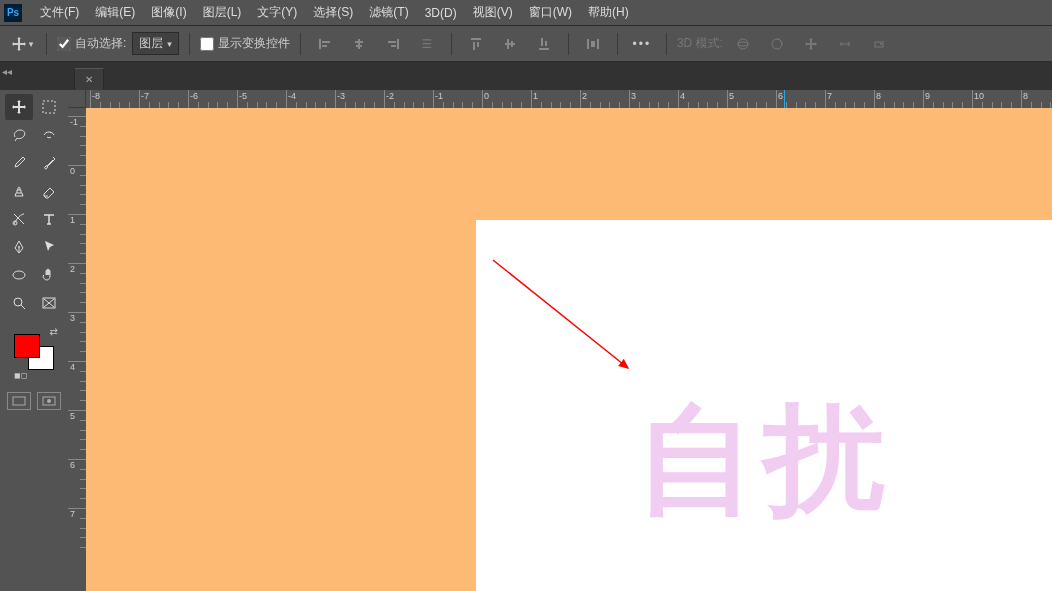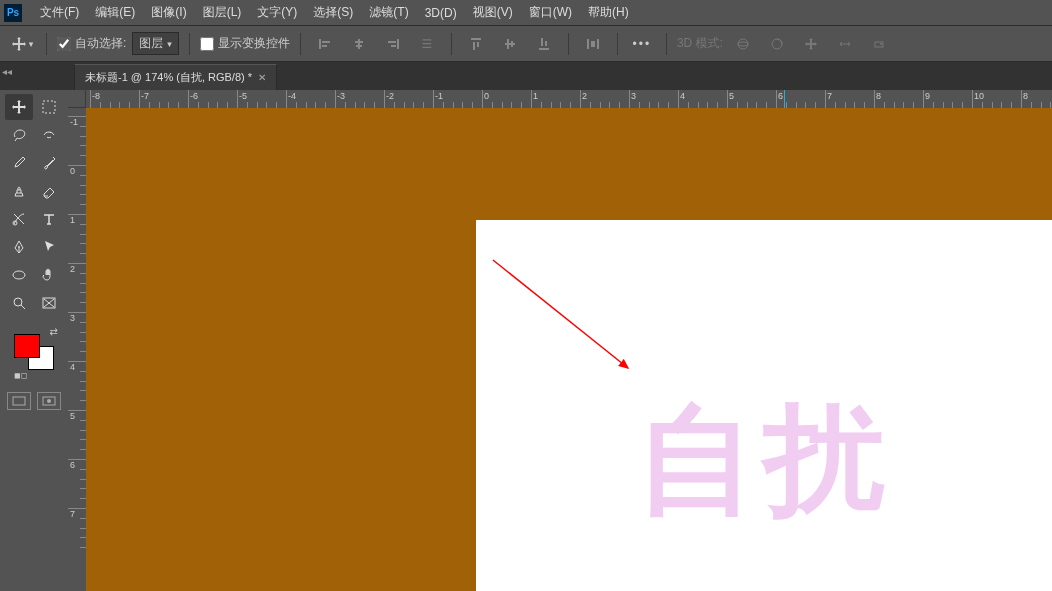--- a/index.html
+++ b/index.html
@@ -50,21 +50,21 @@
 .ruler-left { position:absolute; top:18px; left:0; width:18px; bottom:0; background:#535353; overflow:hidden; }
 .ruler-corner { position:absolute; top:0; left:0; width:18px; height:18px; background:#535353; border-right:1px solid #3a3a3a; border-bottom:1px solid #3a3a3a; }
 .ruler-top .tick { position:absolute; top:0; bottom:0; border-left:1px solid #888; }
 .ruler-top .tick-label { position:absolute; top:1px; font-size:9px; color:#ccc; transform:translateX(2px); }
 .ruler-left .tick { position:absolute; left:0; right:0; border-top:1px solid #888; }
 .ruler-left .tick-label { position:absolute; left:2px; font-size:9px; color:#ccc; transform:translateY(1px); }
 
 .ruler-top .marker { position:absolute; top:0; width:1px; height:18px; background:#29abe2; }
 
 
-.canvas-viewport { position:absolute; top:18px; left:18px; right:0; bottom:0; overflow:hidden; background:#a16207; }
+.canvas-viewport { position:absolute; top:18px; left:18px; right:0; bottom:0; overflow:hidden; background:#fdba74; }
 .canvas { position:absolute; background:#ffffff; }
 .canvas .text-layer { position:absolute; font-weight:900; color:#f0cdf1; letter-spacing:8px; font-family:"SimHei","Microsoft YaHei",sans-serif; }
 
 
 .arrow-annot { position:absolute; pointer-events:none; }
 
 svg { display:block; }
 </style>
 </head>
 <body>
@@ -189,21 +189,20 @@
         <rect x="3" y="5" width="8" height="5" stroke="#777" fill="none"></rect>
         <circle cx="9" cy="7" r="1" fill="#777"></circle>
       </svg>
     </div>
 </div>
 
 <div class="collapse-handle">◂◂</div>
 
 <div class="tabbar">
   <div class="tab">
-    <span>未标题-1 @ 174% (自扰, RGB/8) *</span>
     <span class="close">✕</span>
   </div>
 </div>
 
 <div class="main">
 
   <div class="toolbox">
     <div class="tool-grid" id="tool-grid">
         <div class="tool-cell selected">
           <svg width="16" height="16" viewBox="0 0 16 16">

